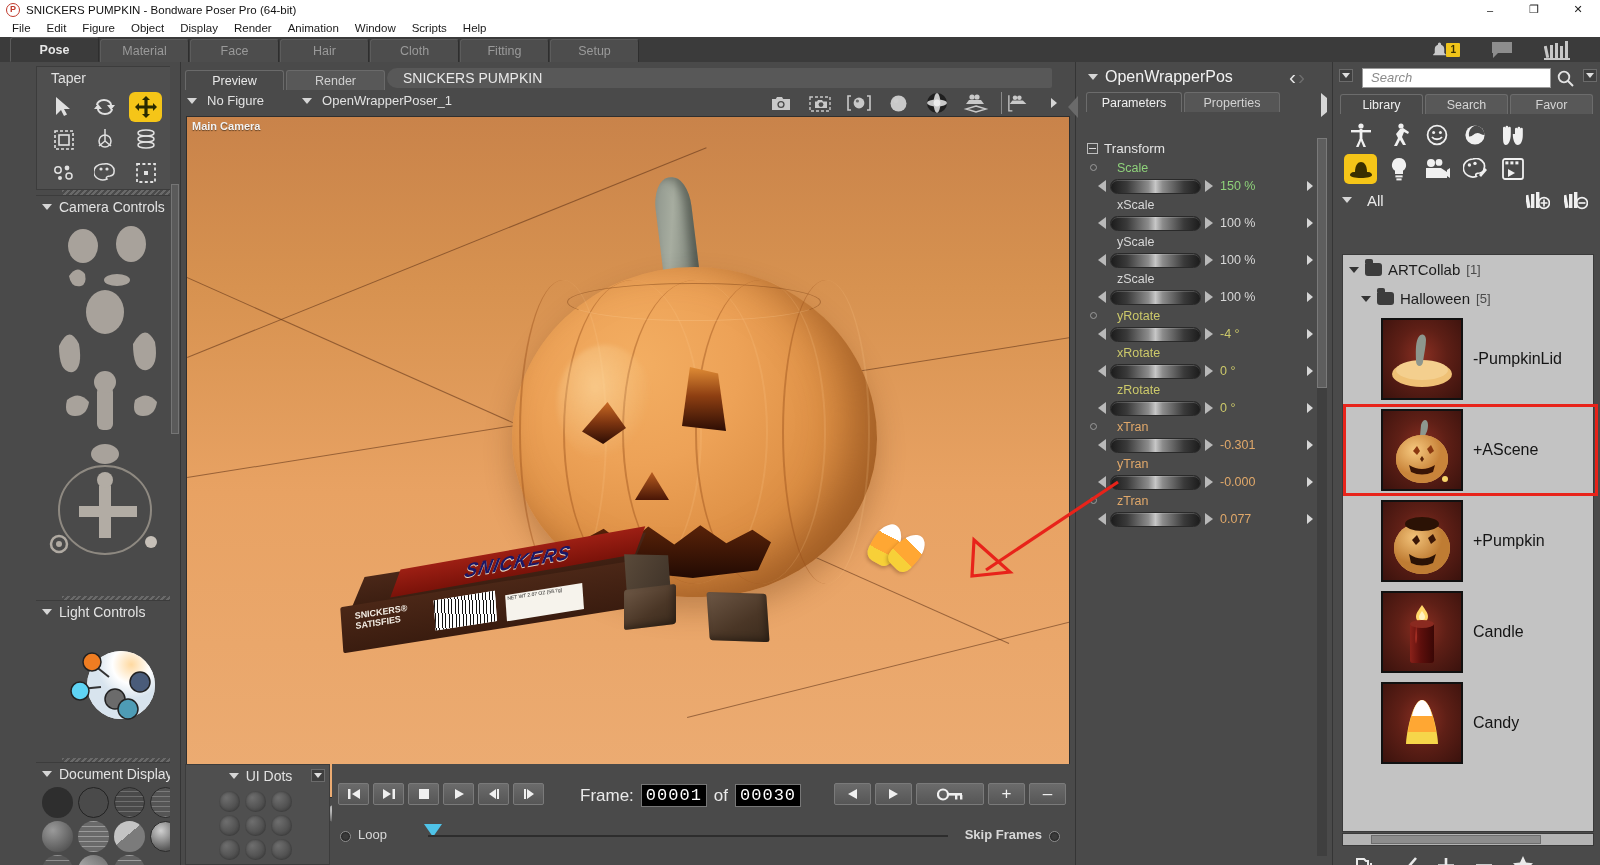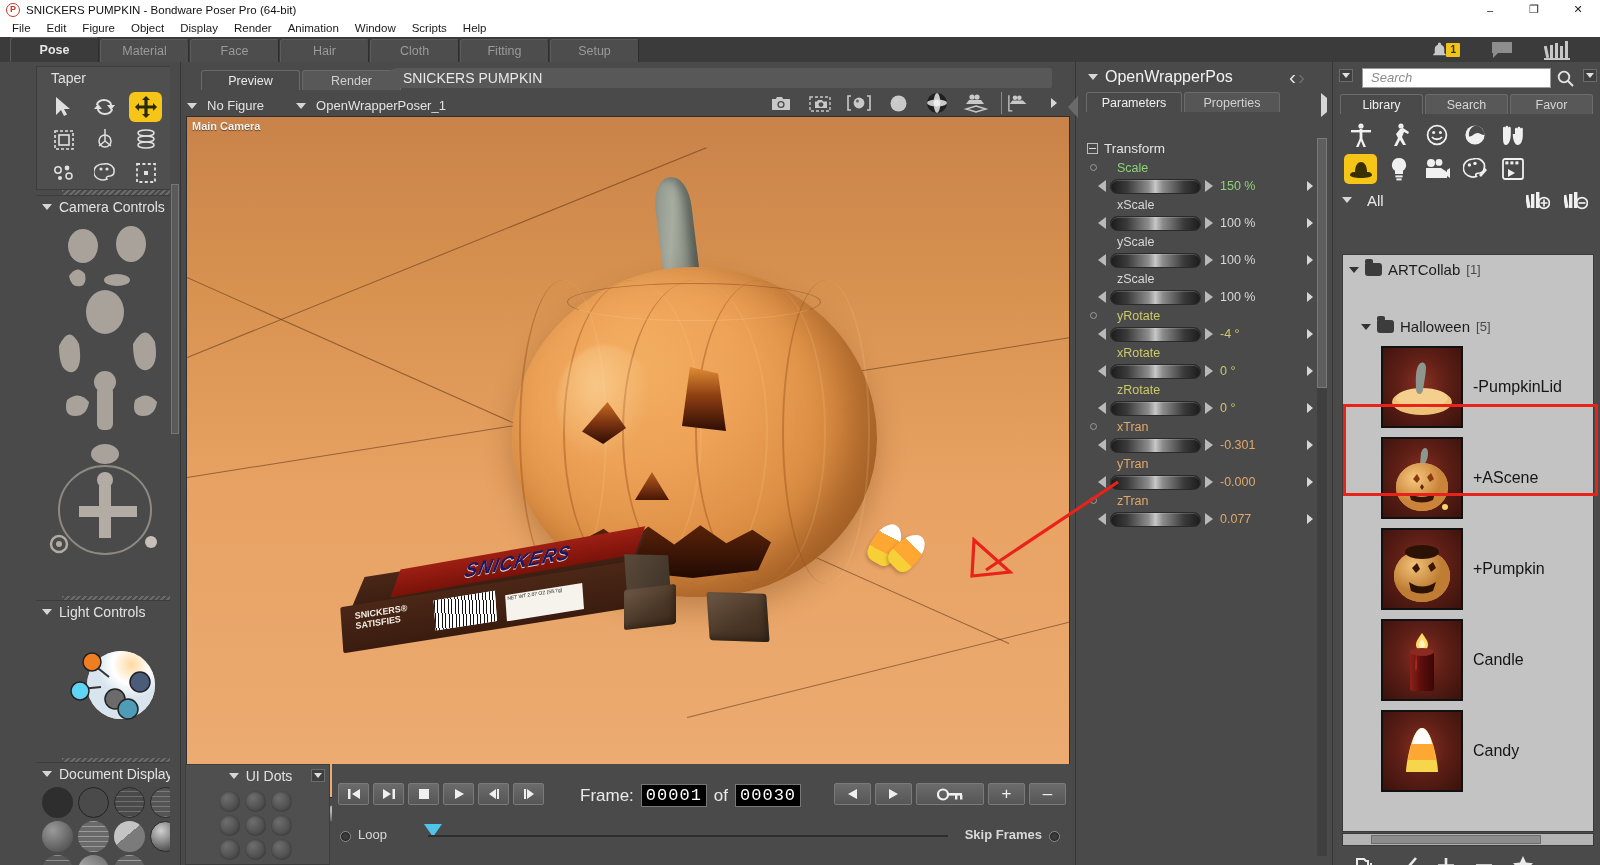--- a/index.html
+++ b/index.html
@@ -107,34 +107,34 @@
 
   #cam-panel { position: absolute; left: 4px; top: 133px; width: 171px; height: 400px; background: #4a4a4a; border-top: 1px solid #3c3c3c; }
   #light-panel { position: absolute; left: 4px; top: 538px; width: 171px; height: 160px; background: #4a4a4a; border-top: 1px solid #3c3c3c; }
   #docstyle-panel { position: absolute; left: 4px; top: 700px; width: 171px; height: 165px; background: #4a4a4a; border-top: 1px solid #3c3c3c; overflow: hidden; }
 
   .sphere-grid { display: grid; grid-template-columns: repeat(5, 33px); gap: 3px; padding: 2px 0 0 6px; }
   .sph { width: 31px; height: 31px; border-radius: 50%; }
 
   
   #viewport-panel { position: absolute; left: 181px; top: 64px; width: 893px; height: 801px; background: #4a4a4a; }
-  .vp-tabs { position: absolute; left: 20px; top: 4px; height: 22px; display: flex; align-items: flex-end; }
+  .vp-tabs { position: absolute; left: 4px; top: 4px; height: 22px; display: flex; align-items: flex-end; }
   .vp-tab {
     width: 99px; height: 20px; margin-right: 2px; background: #585858; color: #cfcfcf;
     border: 1px solid #6a6a6a; border-bottom: none; border-radius: 3px 3px 0 0;
     display: flex; align-items: center; justify-content: center; font-size: 12.5px;
   }
   .vp-tab.active { background: #4a4a4a; color: #e8e8e8; }
   .doc-title-bar {
     position: absolute; left: 206px; top: 4px; width: 665px; height: 20px;
     background: #585858; border-radius: 10px 2px 2px 10px;
     display: flex; align-items: center; padding-left: 16px;
     color: #e9e9e9; font-size: 14px;
   }
-  .vp-selectors { position: absolute; left: 6px; top: 29px; height: 20px; display: flex; align-items: flex-end; }
+  .vp-selectors { position: absolute; left: 6px; top: 29px; height: 20px; display: flex; align-items: flex-start; gap: 6px; }
   .sel-combo { display: flex; align-items: center; gap: 8px; color: #e2e2e2; font-size: 13px; }
   .vp-iconbar { position: absolute; right: 6px; top: 28px; display: flex; align-items: center; gap: 11px; }
   .vp-iconbar .vic { width: 28px; height: 22px; display: flex; align-items: center; justify-content: center; }
   .vp-iconbar .vic svg { fill: #c9c9c9; }
 
   #viewport {
     position: absolute; left: 5px; top: 52px; width: 884px; height: 682px;
     background: linear-gradient(180deg, #c9834a 0%, #d79250 25%, #e8a263 55%, #ecac73 100%);
     overflow: hidden; border: 1px solid #2f2f2f;
   }
@@ -350,21 +350,21 @@
   .lib-ic.sel { background: #f5c518; border-radius: 5px; }
   .lib-ic.sel svg { fill: #3a2f00; }
   .lib-allrow { display: flex; align-items: center; height: 24px; padding-left: 6px; gap: 8px; }
   .lib-allrow .al { font-size: 15px; color: #eaeaea; }
   .lib-allrow .right { margin-left: auto; display: flex; gap: 14px; padding-right: 12px; }
   .lib-list {
     position: absolute; left: 6px; top: 190px; width: 252px; height: 578px;
     background: #c3c3c3; overflow: hidden; border: 1px solid #3a3a3a;
   }
   .tree-row { display: flex; align-items: center; gap: 6px; height: 29px; padding-left: 6px; color: #1c1c1c; font-size: 15px; }
-  .tree-row.lvl2 { padding-left: 18px; margin-top: 28px; }
+  .tree-row.lvl2 { padding-left: 18px; }
   .folder {
     width: 17px; height: 13px; background: #3c3c3c; border-radius: 1px 3px 3px 3px; position: relative;
   }
   .folder:before { content:""; position: absolute; left: 0; top: -4px; width: 8px; height: 4px; background: #3c3c3c; border-radius: 2px 2px 0 0; }
   .cnt { color: #4a4a4a; font-size: 13px; }
   .lib-item { display: flex; align-items: center; gap: 10px; height: 91px; padding-left: 38px; }
   .thumb-box { width: 82px; height: 82px; border: 2px solid #111; flex: none; position: relative; overflow: hidden; }
   .lib-item .nm { color: #151515; font-size: 16px; white-space: nowrap; overflow: hidden; }
   .th-bg { position: absolute; inset: 0; background: radial-gradient(ellipse at 50% 45%, #8a2f22 0%, #5e1f16 45%, #3a120d 100%); }
 

